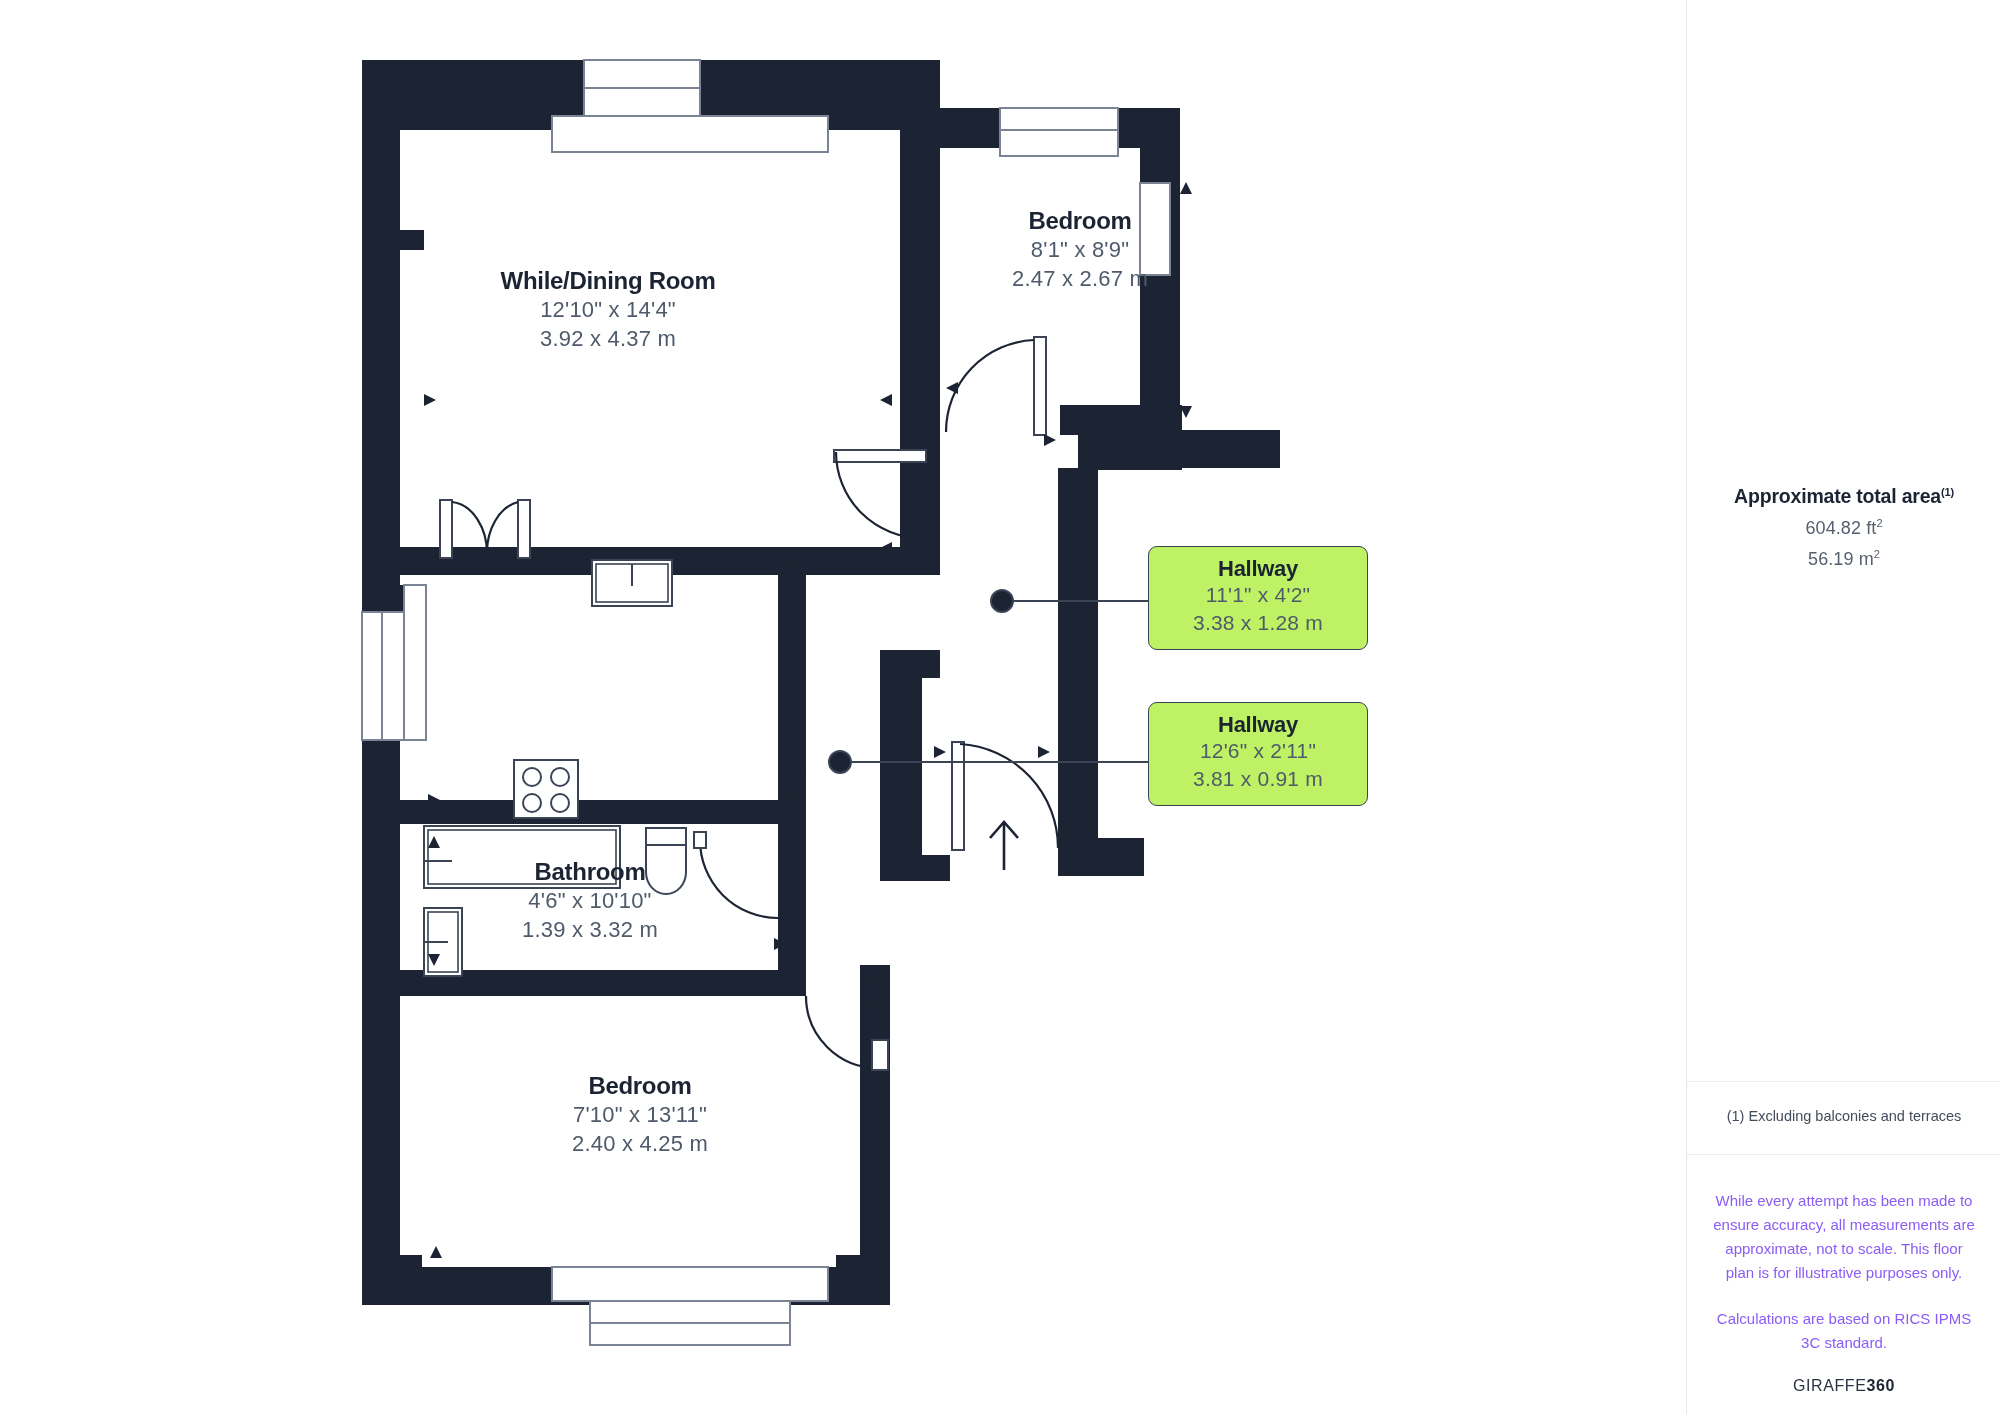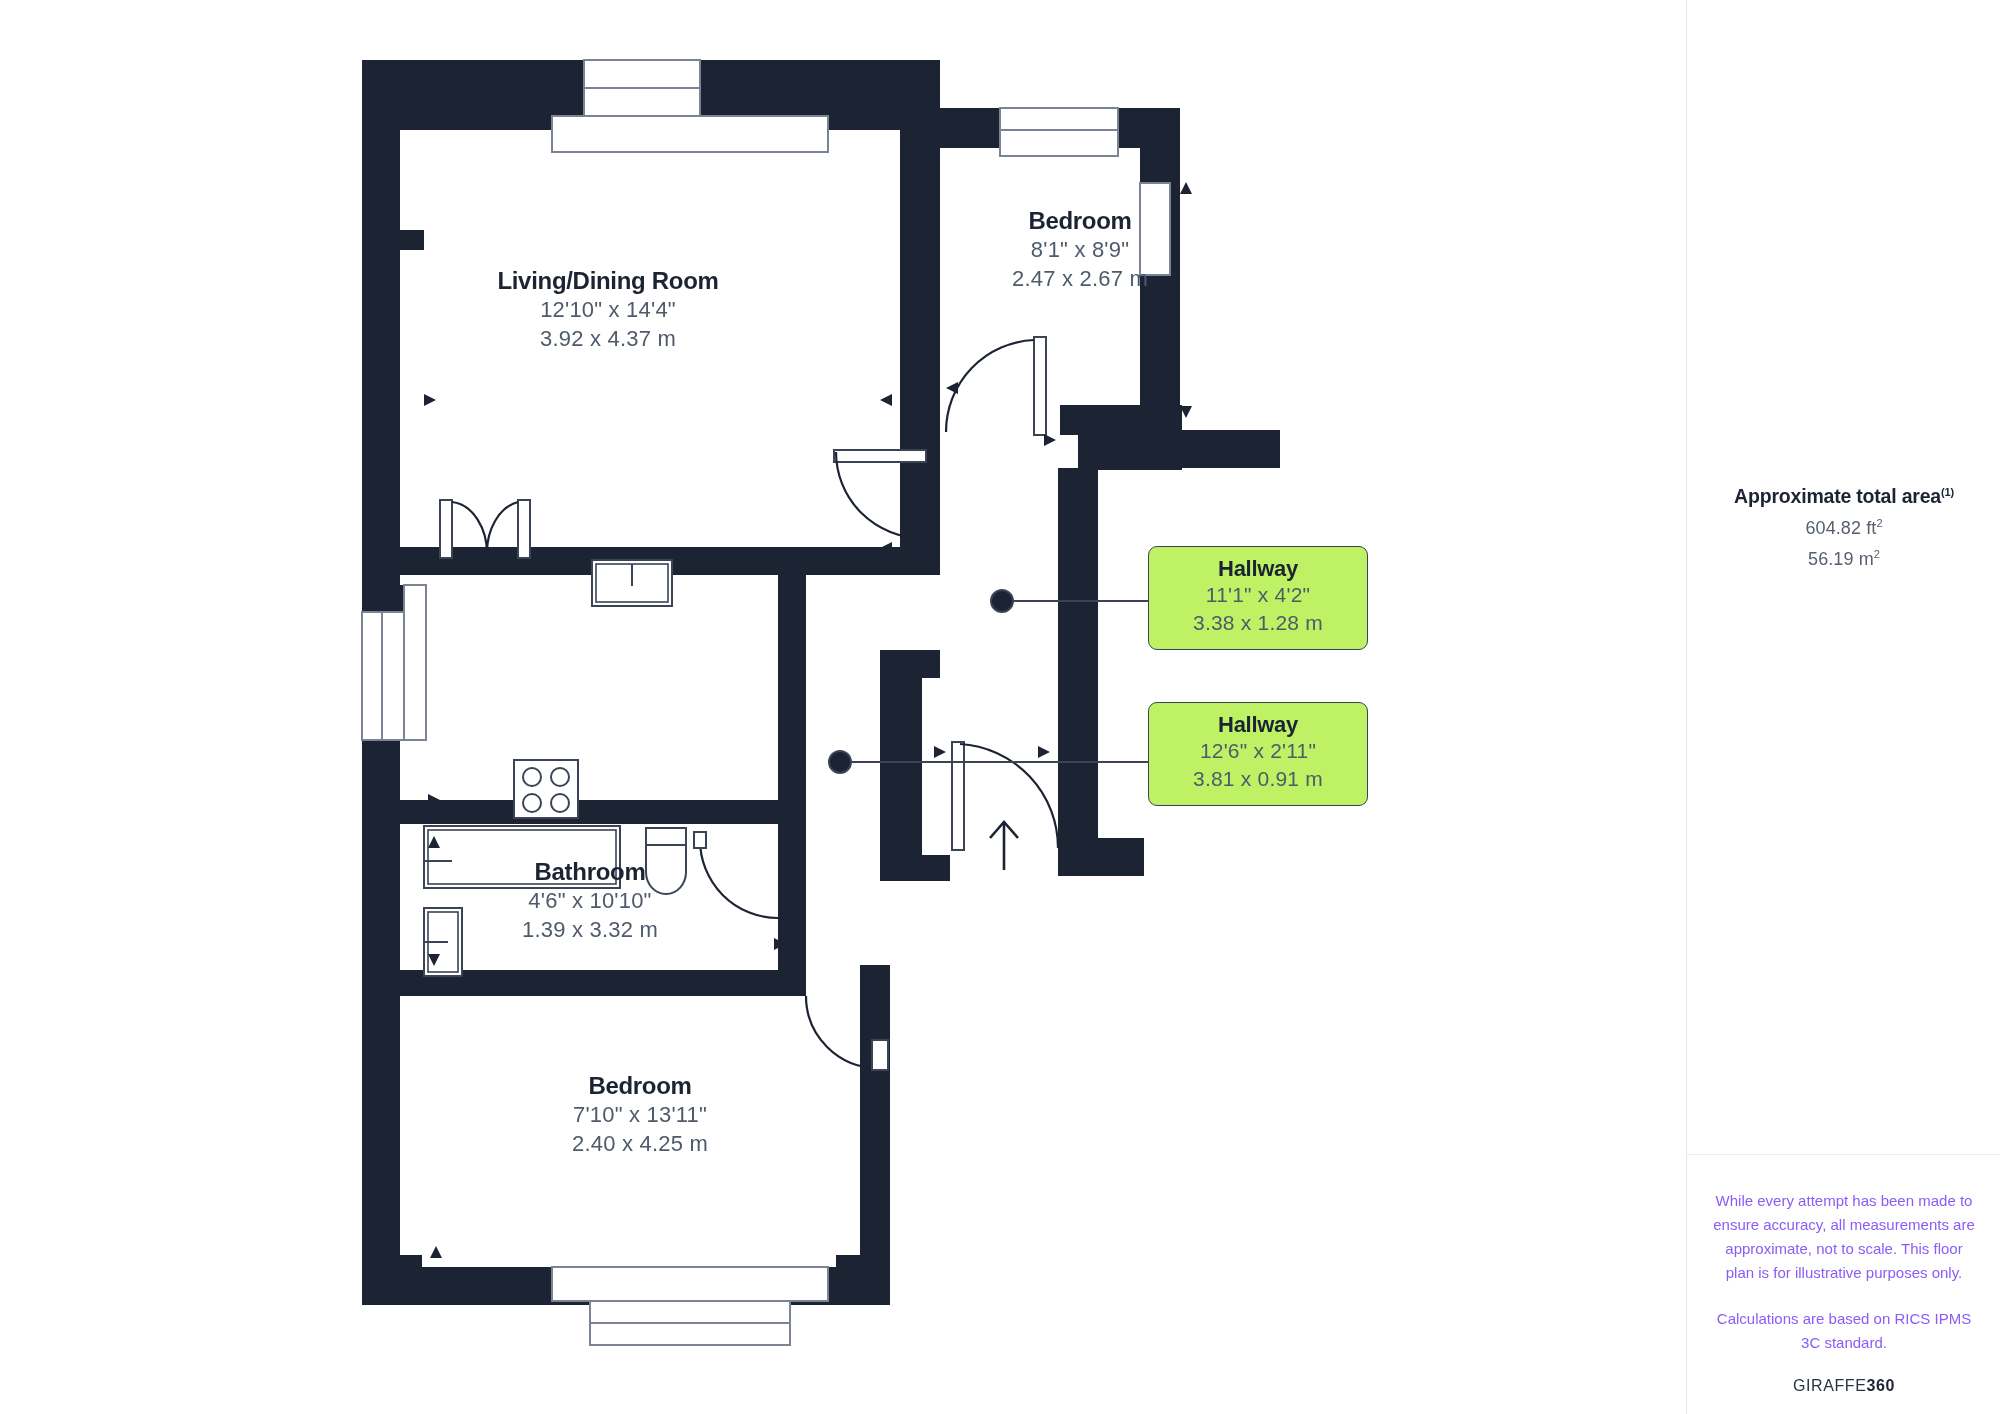--- a/index.html
+++ b/index.html
@@ -206,21 +206,21 @@
       <circle cx="840" cy="762" r="11"></circle>
     </g>
 
     <g stroke="#1c2433" stroke-width="2.6" fill="none">
       <line x1="1004" y1="870" x2="1004" y2="822"></line>
       <polyline points="990,838 1004,822 1018,838"></polyline>
     </g>
   </svg>
 
   <div class="room-label" style="left:398px;top:267px;width:420px;">
-    <div class="room-name">Living/Dining Room</div>
+    <div class="room-name">While/Dining Room</div>
     <div class="room-dim">12'10" x 14'4"</div>
     <div class="room-dim">3.92 x 4.37 m</div>
   </div>
 
   <div class="room-label" style="left:930px;top:207px;width:300px;">
     <div class="room-name">Bedroom</div>
     <div class="room-dim">8'1" x 8'9"</div>
     <div class="room-dim">2.47 x 2.67 m</div>
   </div>
 
@@ -256,20 +256,23 @@
         <span>Approximate total area</span><sup>(1)</sup>
       </div>
       <div class="area-val">
         <span>604.82 ft</span><sup>2</sup>
       </div>
       <div class="area-val">
         <span>56.19 m</span><sup>2</sup>
       </div>
     </div>
 
+    <div id="note-block">
+      <div id="note-1">(1) Excluding balconies and terraces</div>
+    </div>
 
     <div id="disclaimer-block">
       <p class="disc-p">While every attempt has been made to ensure accuracy, all measurements are approximate, not to scale. This floor plan is for illustrative purposes only.</p>
       <p class="disc-p">Calculations are based on RICS IPMS 3C standard.</p>
       <div id="brand">
         <span>GIRAFFE</span><b>360</b>
       </div>
     </div>
 
   </div>

